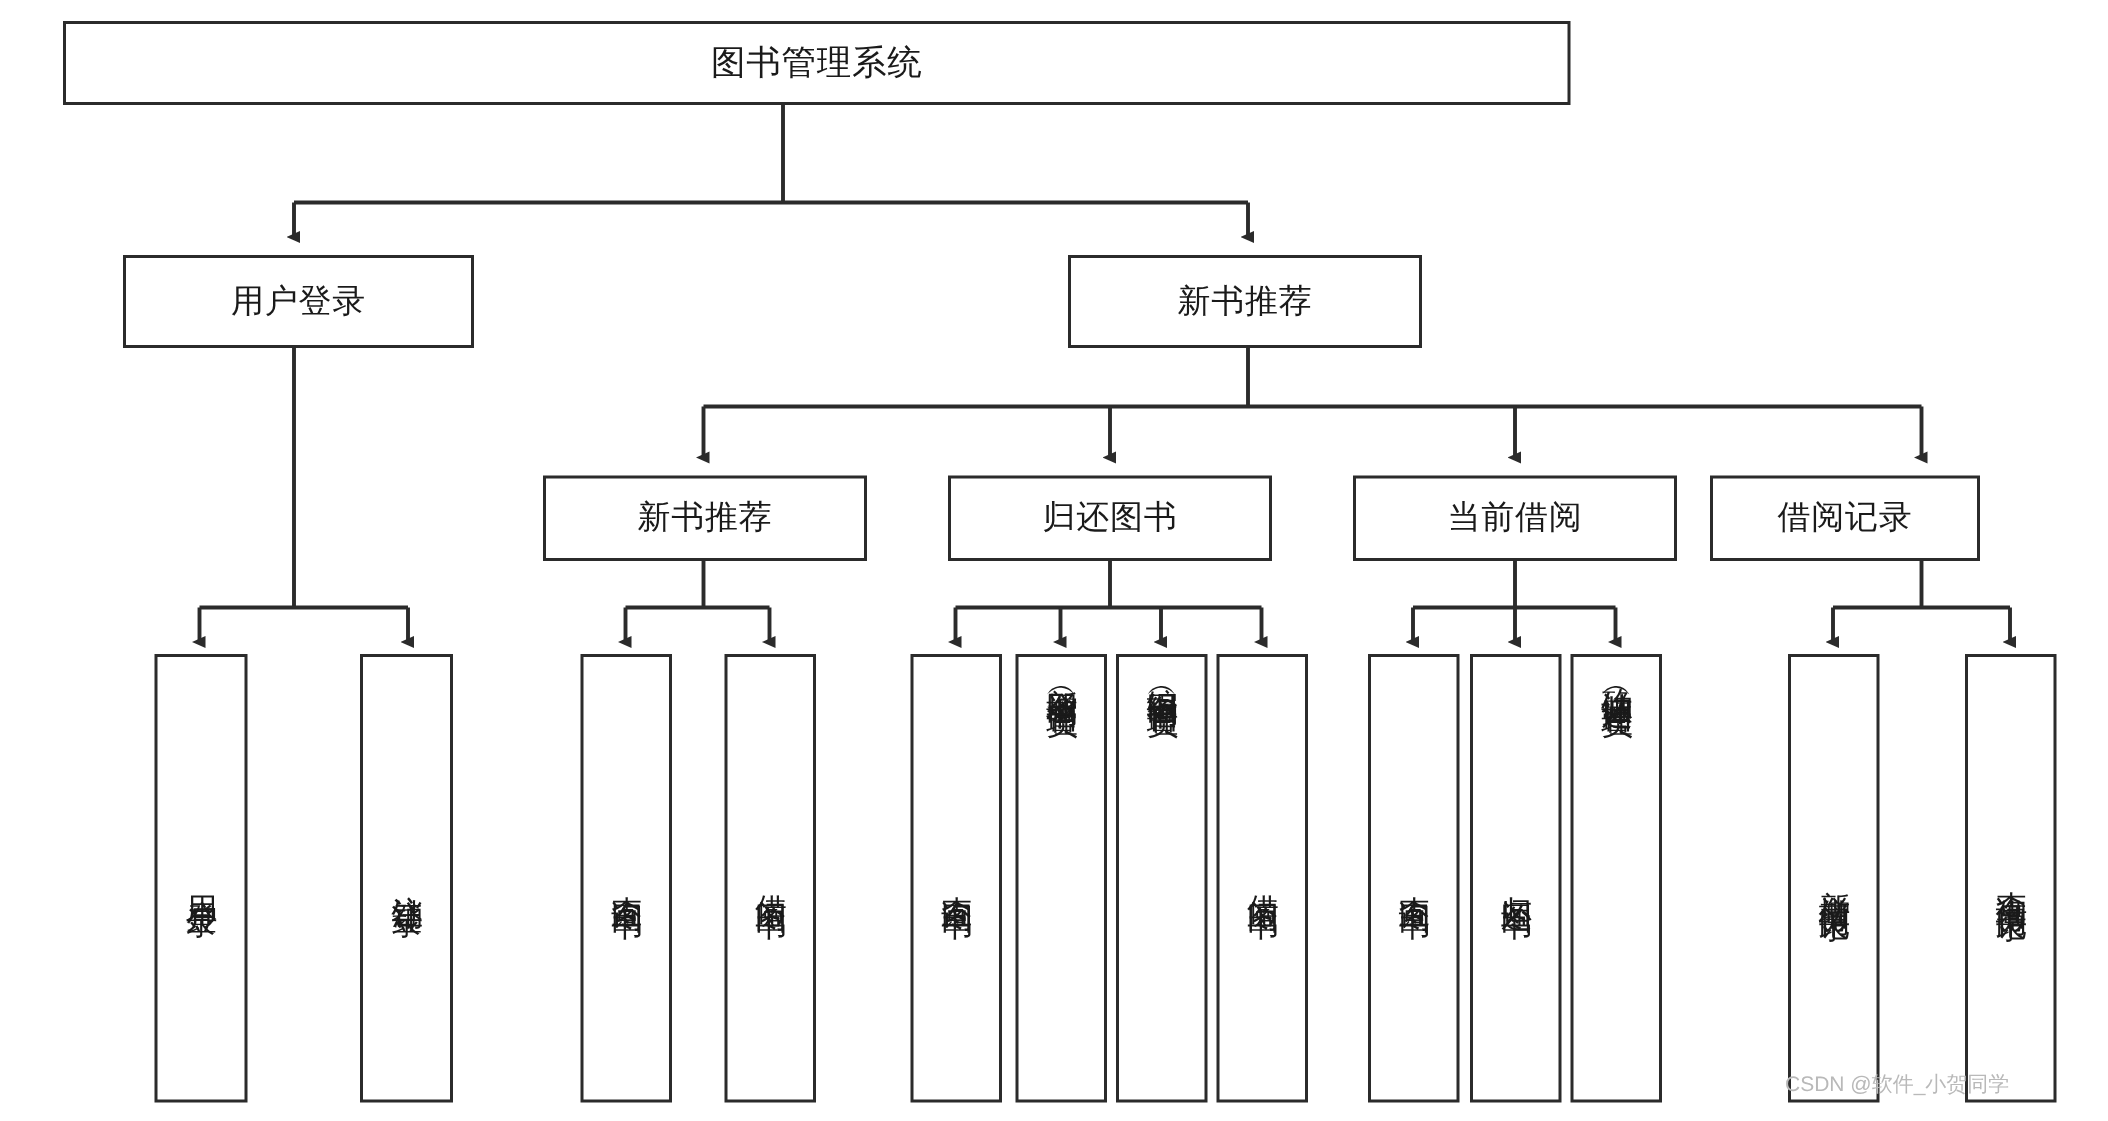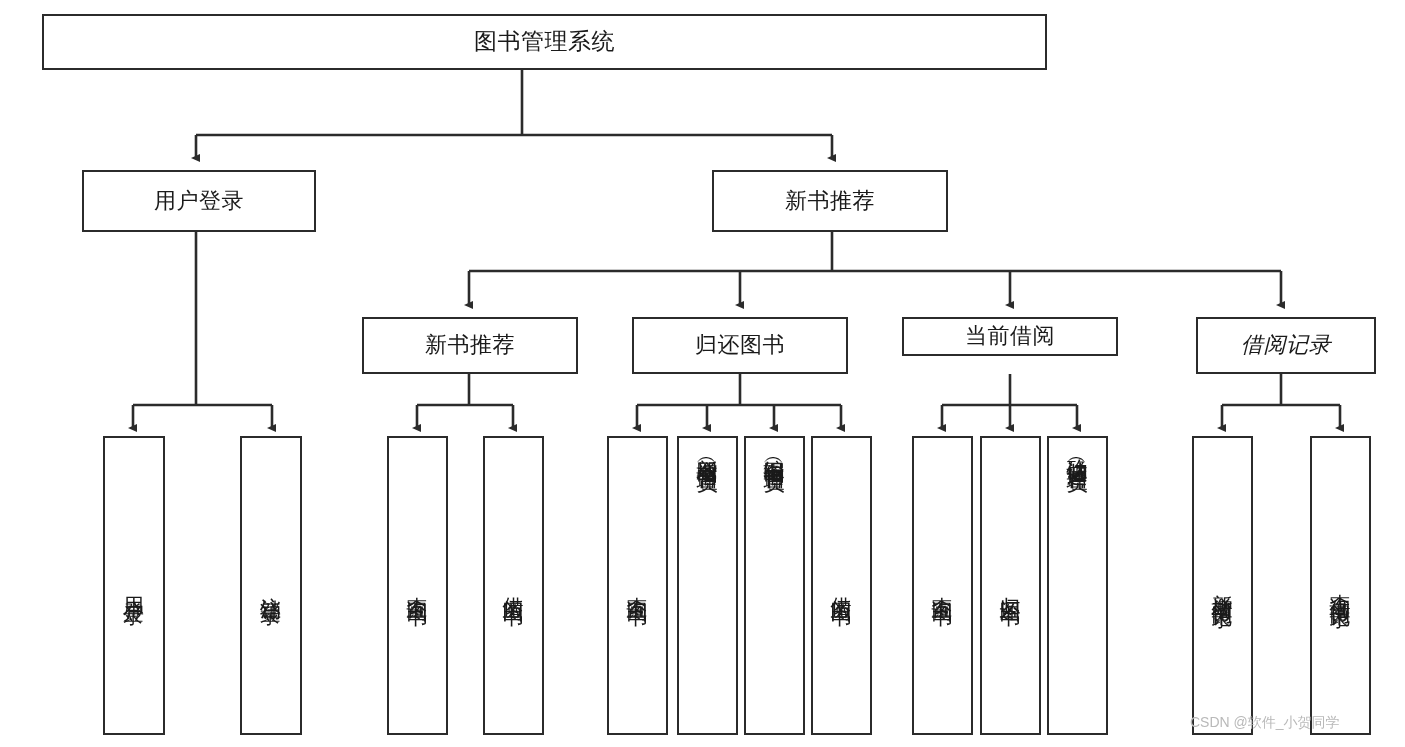--- a/index.html
+++ b/index.html
@@ -141,24 +141,24 @@
   <div class="node horiz" style="left:712px;top:170px;width:236px;height:62px;">
     <span class="label">新书推荐</span>
   </div>
 
   <div class="node horiz" style="left:362px;top:317px;width:216px;height:57px;justify-content:center;">
     <span class="label">新书推荐</span>
   </div>
   <div class="node horiz" style="left:632px;top:317px;width:216px;height:57px;">
     <span class="label">归还图书</span>
   </div>
-  <div class="node horiz" style="left:902px;top:317px;width:216px;height:39px;">
+  <div class="node horiz" style="left:902px;top:317px;width:216px;height:57px;">
     <span class="label">当前借阅</span>
   </div>
-  <div class="node horiz" style="left:1196px;top:317px;width:180px;height:57px;font-style:italic;">
+  <div class="node horiz" style="left:1140px;top:317px;width:180px;height:57px;">
     <span class="label">借阅记录</span>
   </div>
 
   <div class="node vert" style="left:103px;top:436px;width:62px;height:299px;">
     <span class="label">用户登录</span>
   </div>
   <div class="node vert" style="left:240px;top:436px;width:62px;height:299px;">
     <span class="label">注销登录</span>
   </div>
 

